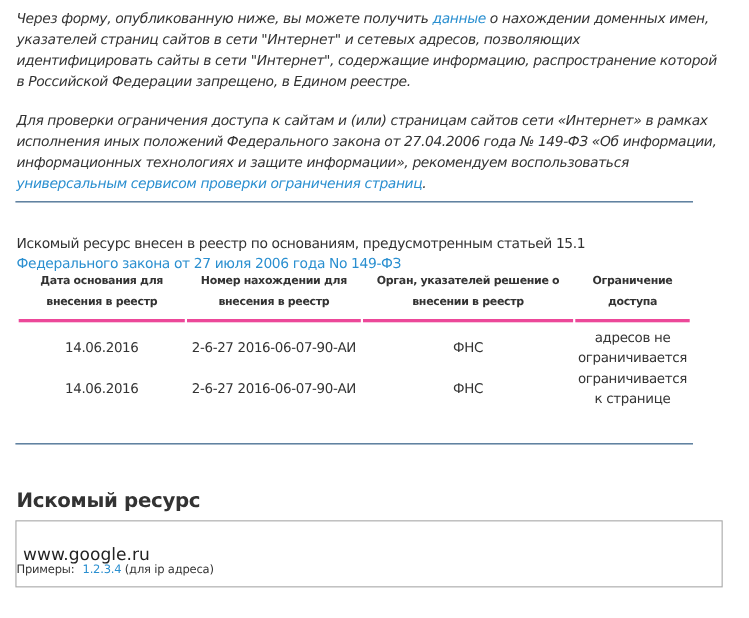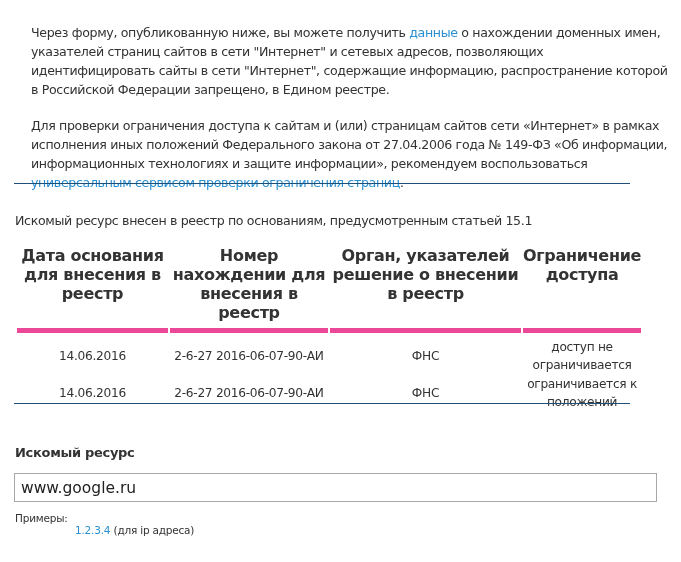--- a/index.html
+++ b/index.html
@@ -16,21 +16,22 @@
       position: relative;
     }
     a { color: #2a8fd0; text-decoration: none; }
     .para {
       position: absolute;
       left: 15px;
       width: 640px;
       font-size: 12.6px;
       line-height: 19px;
       letter-spacing: -0.35px;
-      margin: 16px;
+      margin: 0;
+      font-style: italic;
     }
     #p1 { top: 7px; }
     #p2 { top: 100px; }
     .divider {
       position: absolute;
       left: 14px;
       width: 616px;
       height: 0;
       border-top: 1.5px solid #1f4e79;
     }
@@ -53,53 +54,53 @@
       border-spacing: 2px 0;
       font-size: 12.2px;
       letter-spacing: -0.3px;
     }
     table.reg th {
       font-weight: bold;
       color: #333;
       text-align: center;
       line-height: 19px;
       padding: 1px 0 6px 0;
-      border-bottom: 5px solid #ec4899;
+      border-bottom: 3px solid #ec4899;
       vertical-align: top;
-      font-size: 16px;
+      font-size: 10px;
     }
     table.reg td {
       text-align: center;
       line-height: 18px;
       padding: 0;
       vertical-align: middle;
       height: 37px;
     }
     table.reg tr.first td { padding-top: 4px; }
     .c1 { width: 151px; }
     .c2 { width: 158px; }
     .c3 { width: 191px; }
     .c4 { width: 104px; }
     #search-label {
       position: absolute;
       left: 15px;
       top: 445px;
-      font-size: 13px;
+      font-size: 18px;
       font-weight: bold;
       color: #333;
       letter-spacing: -0.3px;
     }
     #search-input {
       position: absolute;
       left: 14px;
       top: 473px;
       width: 629px;
       height: 27px;
       border: 1.5px solid #a8a8a8;
-      padding: 0 6px;
+      padding: 16px 6px;
       font-family: "DejaVu Sans", "Liberation Sans", sans-serif;
       font-size: 15.5px;
       color: #222;
       outline: none;
       background: #fff;
       box-sizing: content-box;
     }
     #examples {
       position: absolute;
       left: 15px;
@@ -115,56 +116,57 @@
       top: 0;
       white-space: nowrap;
       text-align: right;
     }
     #examples .list {
       position: absolute;
       left: 60px;
       top: 0;
       white-space: nowrap;
     }
-    #examples .ex-row { display: block; margin-top: 12px; }
+    #examples .ex-row { display: block; }
   </style>
 </head>
 <body>
 
 <p class="para" id="p1"><span>Через форму, опубликованную ниже, вы можете получить </span><a href="#">данные</a><span> о нахождении доменных имен, указателей страниц сайтов в сети "Интернет" и сетевых адресов, позволяющих идентифицировать сайты в сети "Интернет", содержащие информацию, распространение которой в Российской Федерации запрещено, в Едином реестре.</span></p>
 
 <p class="para" id="p2"><span>Для проверки ограничения доступа к сайтам и (или) страницам сайтов сети «Интернет» в рамках исполнения иных положений Федерального закона от 27.04.2006 года № 149-ФЗ «Об информации, информационных технологиях и защите информации», рекомендуем воспользоваться </span><a href="#">универсальным сервисом проверки ограничения страниц</a><span>.</span></p>
 
 <div class="divider" id="div1"></div>
 
 <div id="reason">
   <span>Искомый ресурс внесен в реестр по основаниям, предусмотренным статьей 15.1</span><br>
+  <a href="#">Федерального закона от 27 июля 2006 года No 149-ФЗ</a>
 </div>
 
 <table class="reg">
   <thead>
     <tr>
       <th class="c1">Дата основания для внесения в реестр</th>
       <th class="c2">Номер нахождении для внесения в реестр</th>
       <th class="c3">Орган, указателей решение о внесении в реестр</th>
       <th class="c4">Ограничение доступа</th>
     </tr>
   </thead>
   <tbody>
     <tr class="first">
       <td>14.06.2016</td>
       <td>2-6-27 2016-06-07-90-АИ</td>
       <td>ФНС</td>
-      <td>доступ не ограничивается</td>
+      <td>адресов не ограничивается</td>
     </tr>
     <tr>
       <td>14.06.2016</td>
       <td>2-6-27 2016-06-07-90-АИ</td>
       <td>ФНС</td>
-      <td>ограничивается к положений</td>
+      <td>ограничивается к странице</td>
     </tr>
   </tbody>
 </table>
 
 <div class="divider" id="div2"></div>
 
 <div id="search-label">Искомый ресурс</div>
 
 <input id="search-input" type="text" value="www.google.ru" style="">
 

